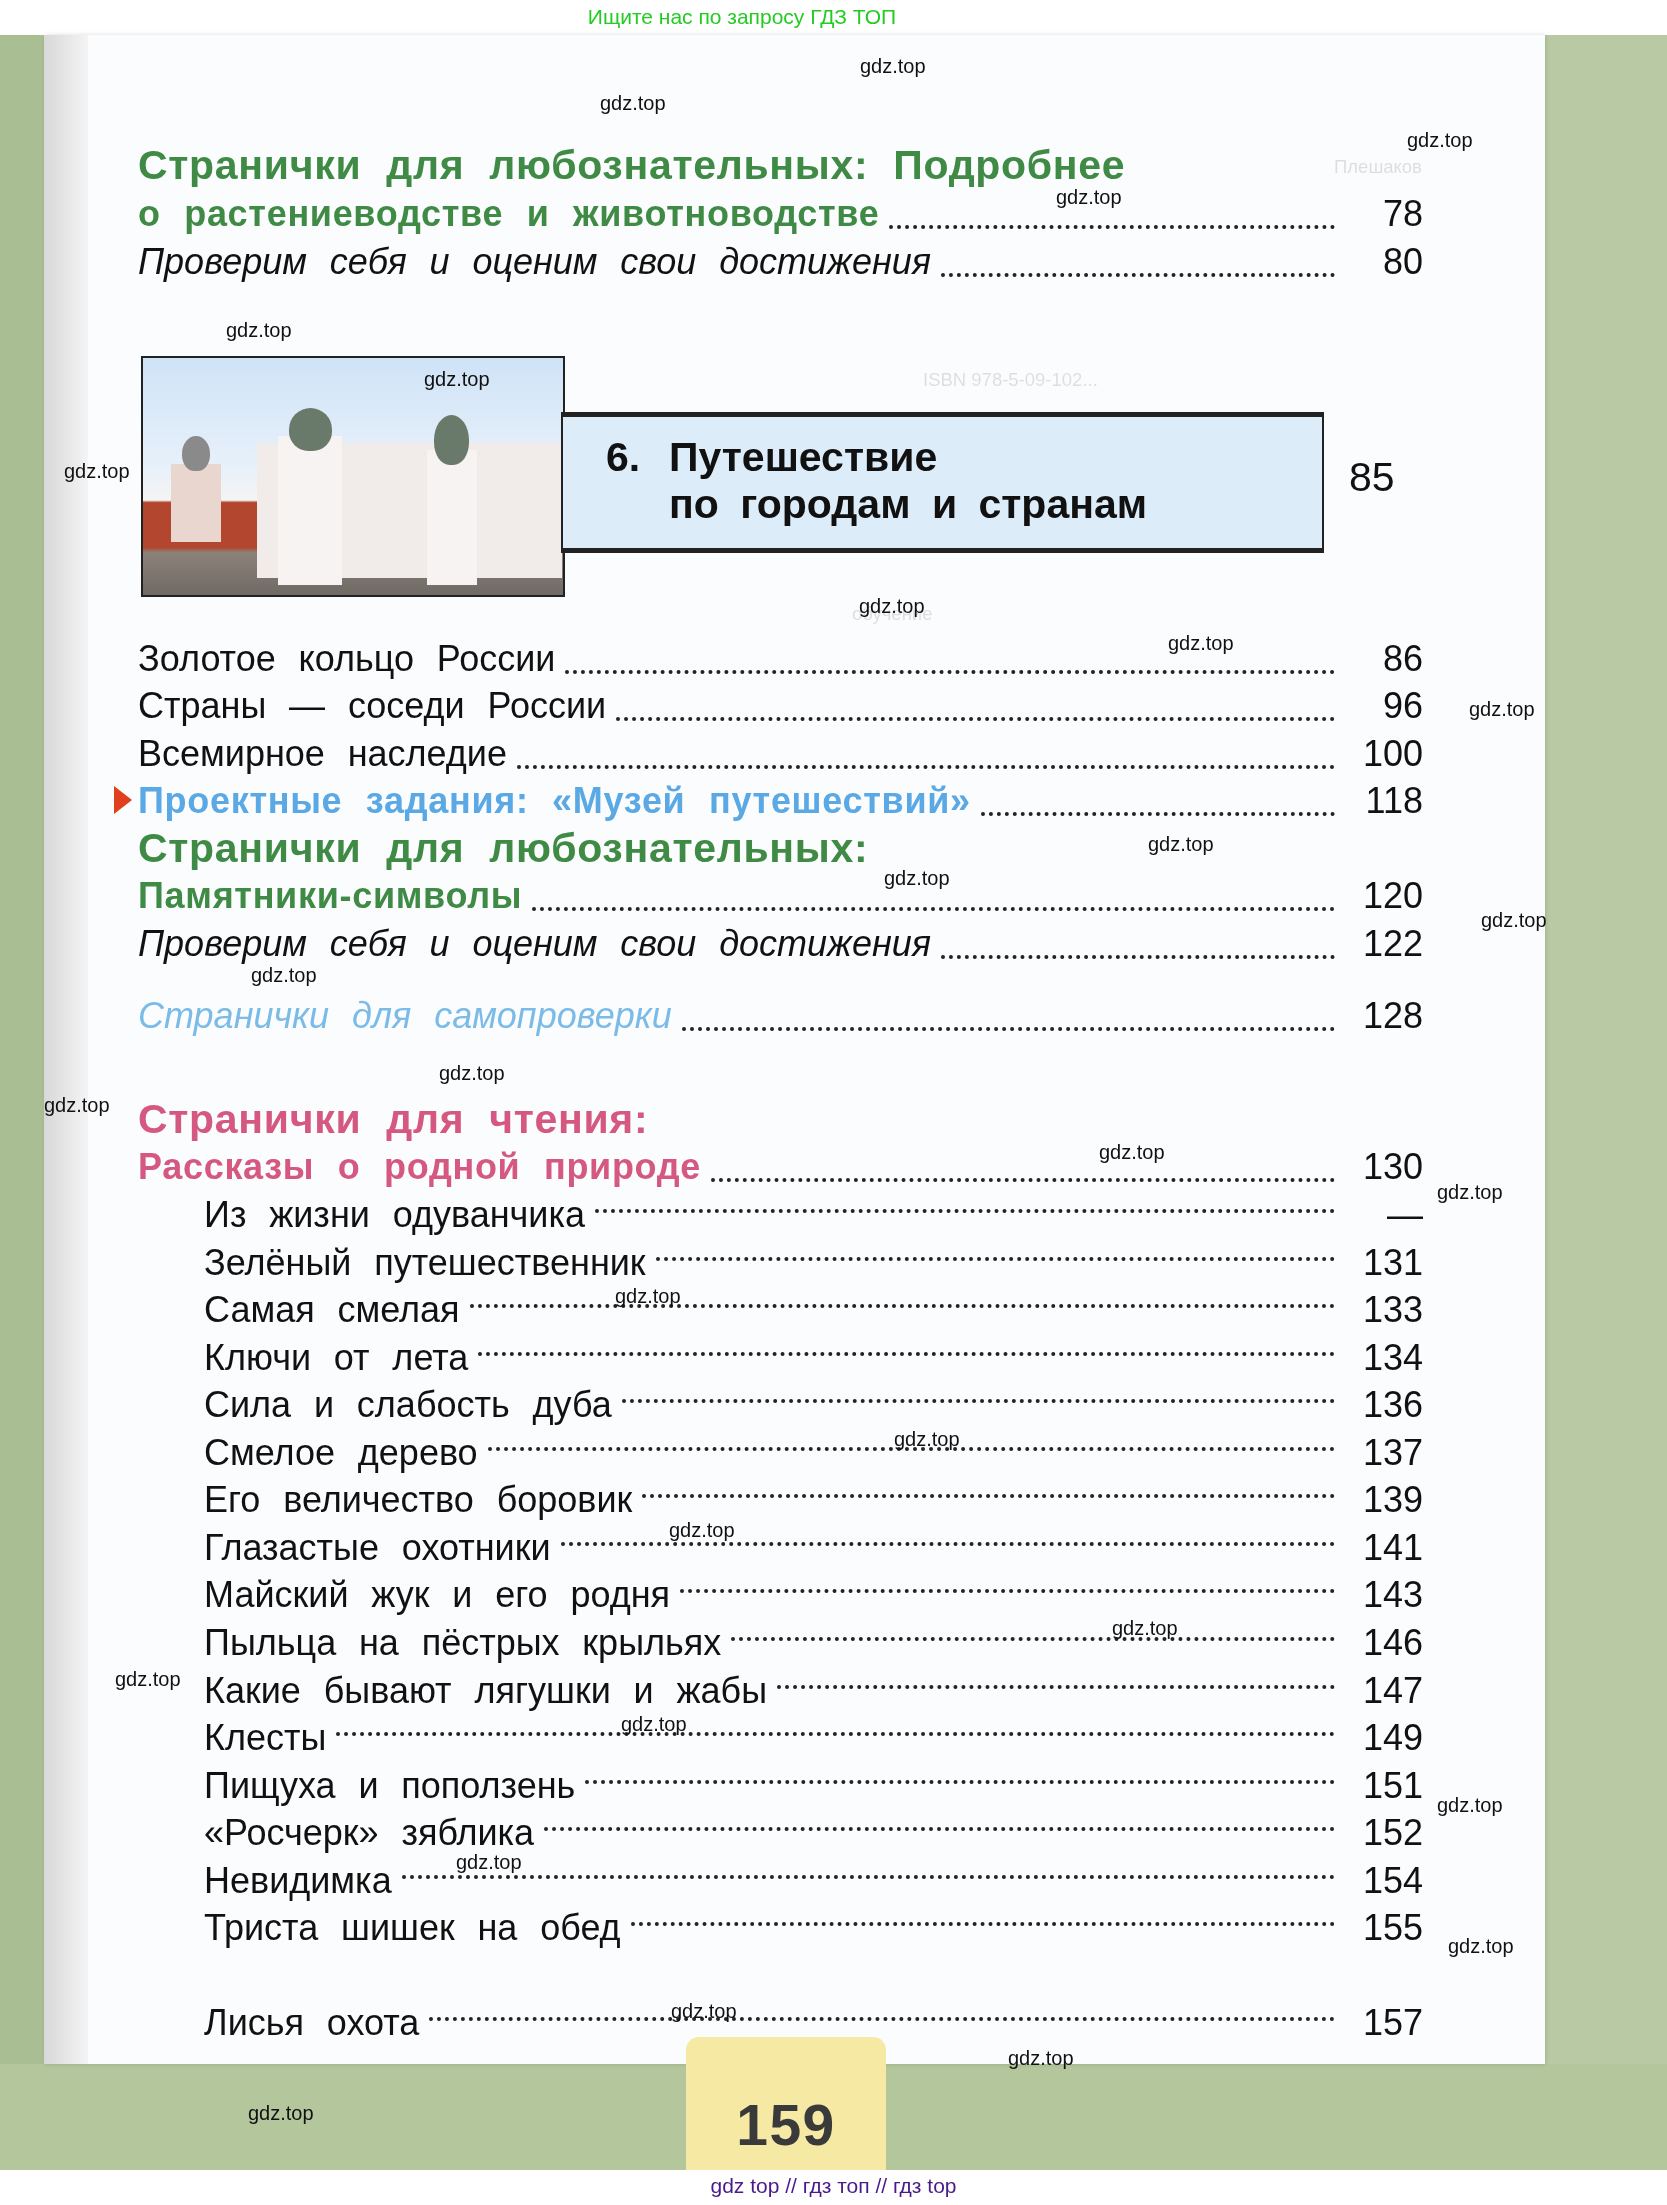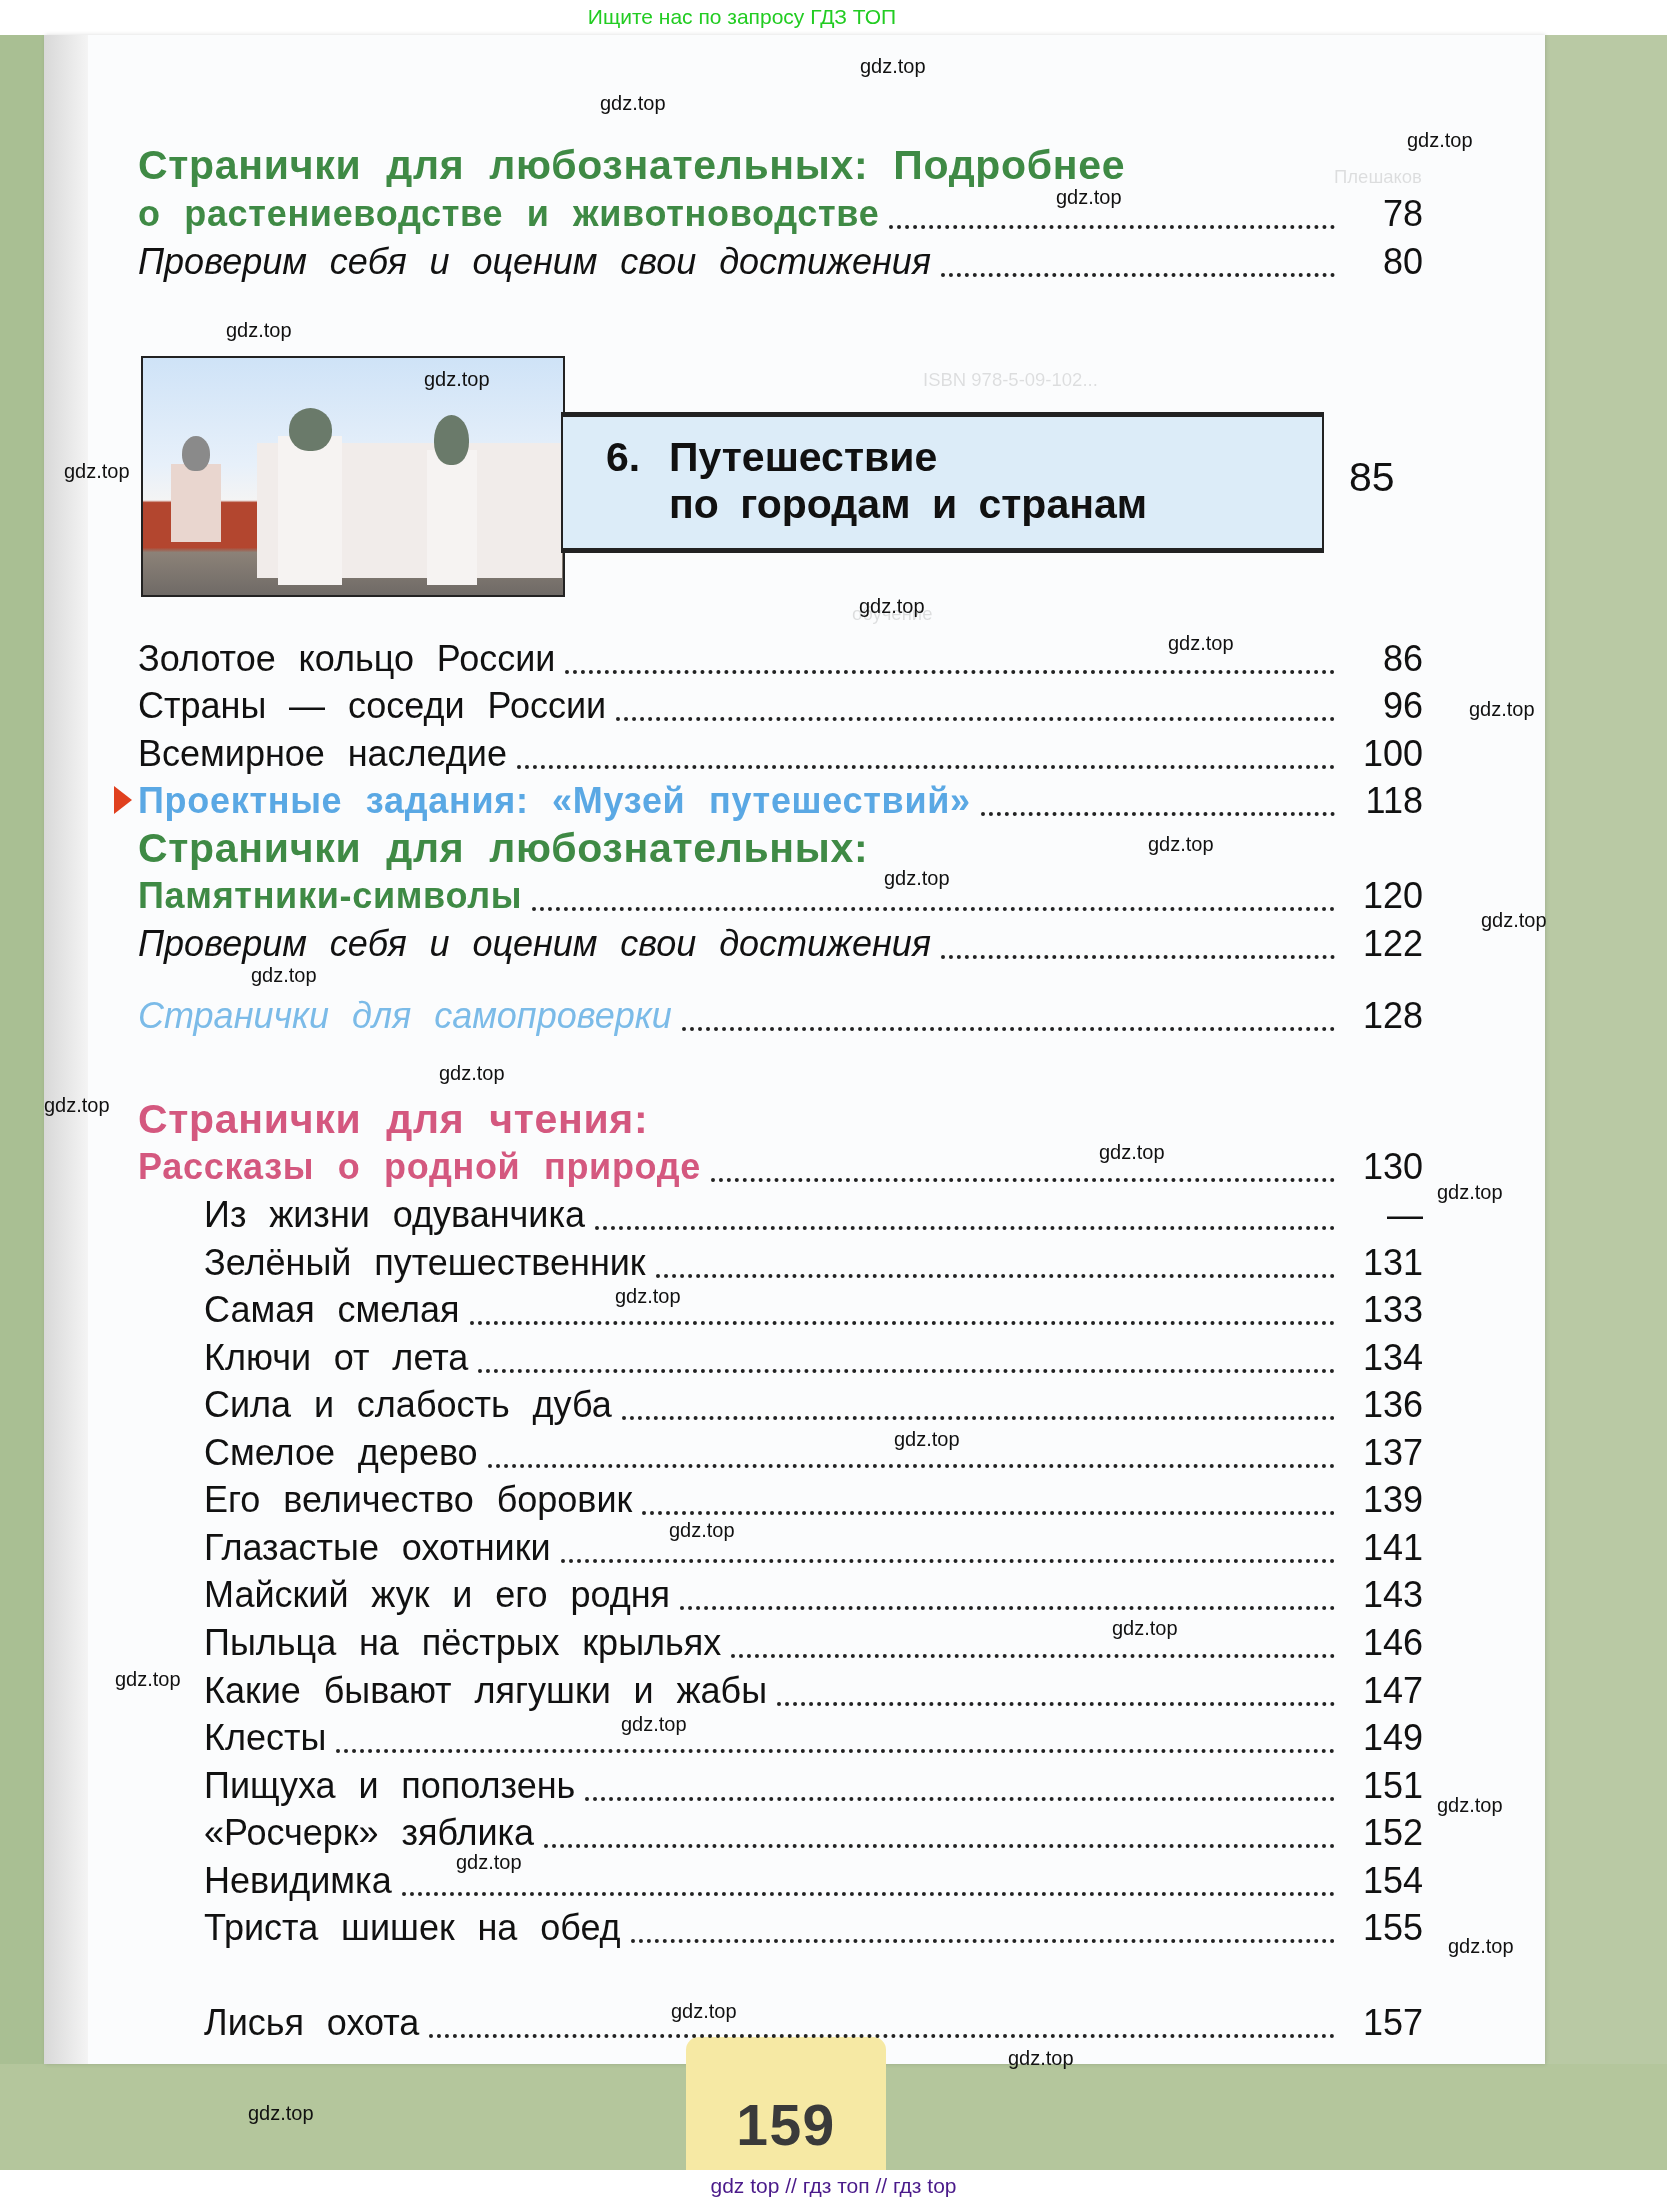--- a/index.html
+++ b/index.html
@@ -18,21 +18,21 @@
          border-radius:12.8px 12.8px 0 0; text-align:center; }
   .tab span { display:block; margin-top:55px; font-size:57px; font-weight:bold; color:#3a3a3a; letter-spacing:1.4px; }
   .footer { position:absolute; left:0; top:2170px; width:1667px; height:35px; background:#fff;
             text-align:center; color:#4a1a8a; font-size:21px; line-height:31px; }
 
   .row { position:absolute; left:138px; width:1285px; display:flex; align-items:flex-end;
          font-size:36px; line-height:47px; color:#111; }
   .row .t { white-space:nowrap; word-spacing:12.8px; }
   .row .dots { flex:1; margin:0 10px 8.5px 10px; border-bottom:4.3px dotted #222; height:0.7px; }
   .row .p { width:78px; text-align:right; white-space:nowrap; }
-  .indent { left:204px; width:1219px; }
+  .indent { left:204px; width:1219px;align-items:center; }
   .green { color:#3f8a45; font-weight:bold; letter-spacing:0.7px; }
   .blue { color:#5aa8e4; font-weight:bold; letter-spacing:0.7px; }
   .lightblue { color:#7bbbe8; font-style:italic; }
   .pink { color:#d4587f; font-weight:bold; letter-spacing:0.7px; }
   .ital { font-style:italic; }
   .plain-line { position:absolute; left:138px; font-size:41px; line-height:47px; white-space:nowrap; word-spacing:12.8px; }
 
   .marker { position:absolute; left:114px; top:786px; width:0; height:0;
             border-top:14px solid transparent; border-bottom:14px solid transparent; border-left:18.5px solid #e0401e; }
 
@@ -59,21 +59,21 @@
 <div class="page">
   <div class="rightband"></div>
   <div class="bottomband"></div>
   <div class="sheet">
     <div class="spine"></div>
   </div>
   <div class="tab">
       <span>159</span>
     </div>
 
-  <div class="ghost" style="left:1334px;top:131px;">Плешаков</div>
+  <div class="ghost" style="left:1334px;top:121px;">Плешаков</div>
   <div class="ghost" style="left:923px;top:334px;">ISBN 978-5-09-102...</div>
   <div class="ghost" style="left:852px;top:568px;">обучение</div>
 </div>
 
 <div class="plain-line green" style="top:142px;">Странички для любознательных: Подробнее</div>
 <div class="row" style="top:190px;">
   <span class="t green">о растениеводстве и животноводстве</span>
   <span class="dots"></span>
   <span class="p">78</span>
 </div>

